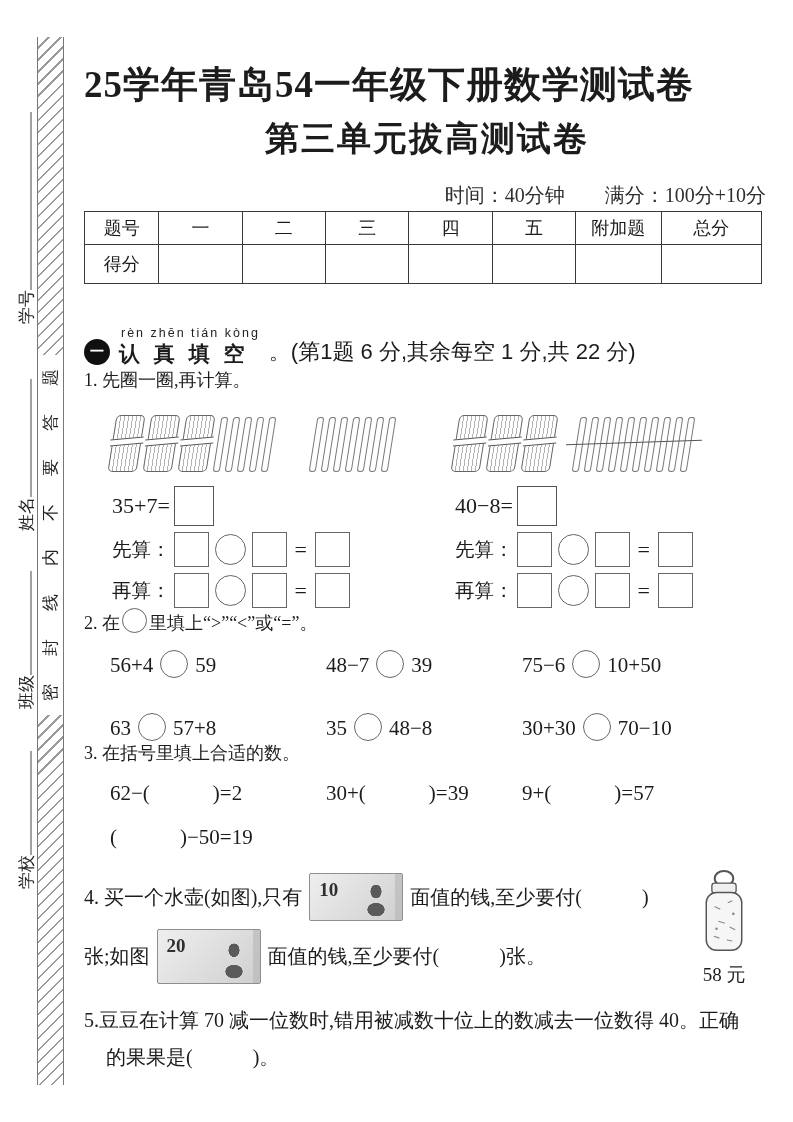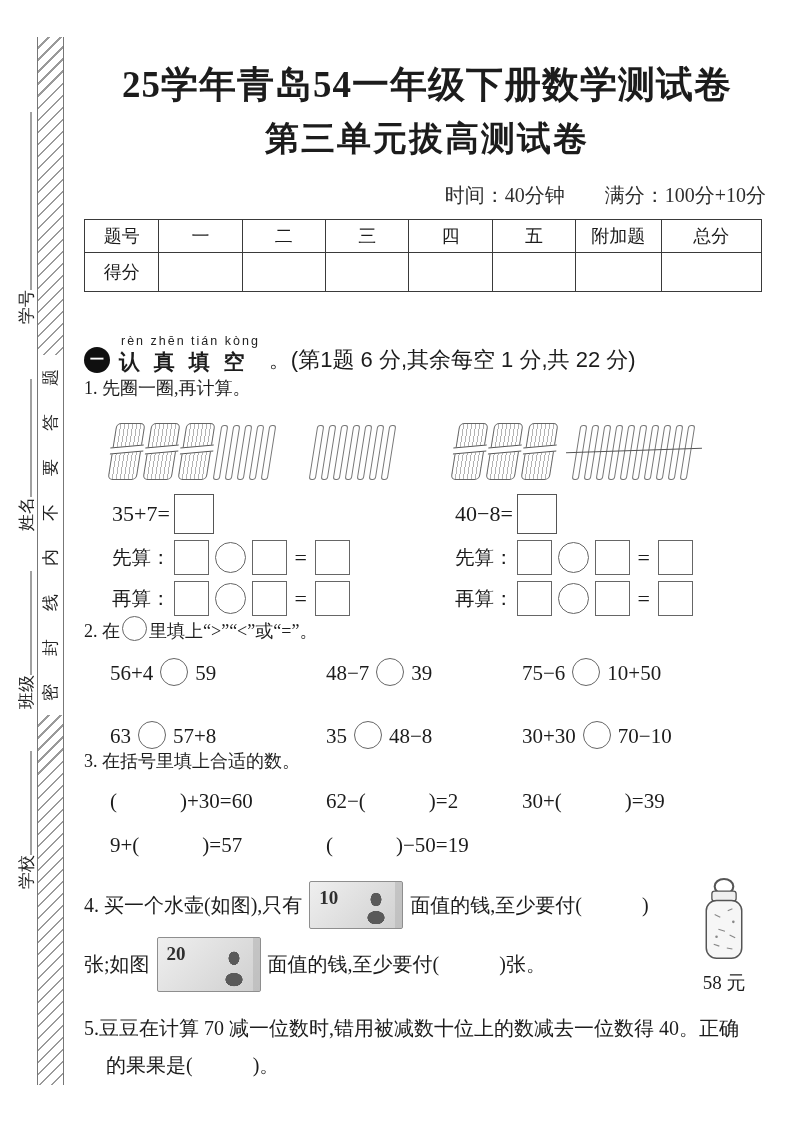--- a/index.html
+++ b/index.html
@@ -25,25 +25,25 @@
   .side-label{
     position:absolute;left:26px;white-space:nowrap;font-size:17px;color:#222;
     transform:translate(-50%,-50%) rotate(-90deg);
   }
   .side-label .ul{display:inline-block;border-bottom:1.2px solid #444;height:0.9em;vertical-align:baseline;}
   .ul-a{width:178px;}.ul-b{width:118px;}.ul-c{width:104px;}.ul-d{width:104px;}
   .lbl-xuehao{top:218px;}.lbl-xingming{top:455px;}.lbl-banji{top:640px;}.lbl-xuexiao{top:820px;}
 
   
   .content{position:absolute;left:84px;top:0;width:686px;}
-  .title1{margin-top:60px;text-align:center;font-size:37px;font-weight:bold;letter-spacing:1px;}
+  .title1{margin-top:60px;text-align:left;font-size:37px;font-weight:bold;letter-spacing:1px;}
   .title2{margin-top:6px;text-align:center;font-size:34px;font-weight:bold;letter-spacing:2px;}
   .meta{margin-top:20px;text-align:right;font-size:20px;color:#2e2e2e;padding-right:4px;}
 
-  table.score{margin-top:10px;border-collapse:collapse;table-layout:fixed;width:678px;padding-left:8px;}
+  table.score{margin-top:2px;border-collapse:collapse;table-layout:fixed;width:678px;padding-left:8px;}
   table.score td{border:1.7px solid #3a3a3a;text-align:center;font-size:18px;padding:0;}
   table.score tr.hdr td{height:32px;}
   table.score tr.scr td{height:38px;}
 
   .sec-head{margin-top:18px;display:flex;align-items:flex-end;gap:9px;}
   .badge{
     width:26px;height:26px;border-radius:50%;background:#101010;color:#fff;
     display:flex;align-items:center;justify-content:center;
     font-family:"Liberation Sans",sans-serif;font-weight:bold;font-size:14px;margin-bottom:3px;flex:none;
   }
@@ -295,21 +295,20 @@
       <span><span>75−6</span><span class="inline-circle"></span><span>10+50</span></span>
       <span><span>63</span><span class="inline-circle"></span><span>57+8</span></span>
       <span><span>35</span><span class="inline-circle"></span><span>48−8</span></span>
       <span><span>30+30</span><span class="inline-circle"></span><span>70−10</span></span>
     </div>
   </div>
 
   <div>
     <div class="q-label">3. 在括号里填上合适的数。</div>
     <div class="q3-grid">
-      <span>(　　　)+30=60</span>
       <span>62−(　　　)=2</span>
       <span>30+(　　　)=39</span>
       <span>9+(　　　)=57</span>
       <span>(　　　)−50=19</span>
     </div>
   </div>
 
   <div class="q4">
     <div class="q4-line">
       <span>4. 买一个</span>

